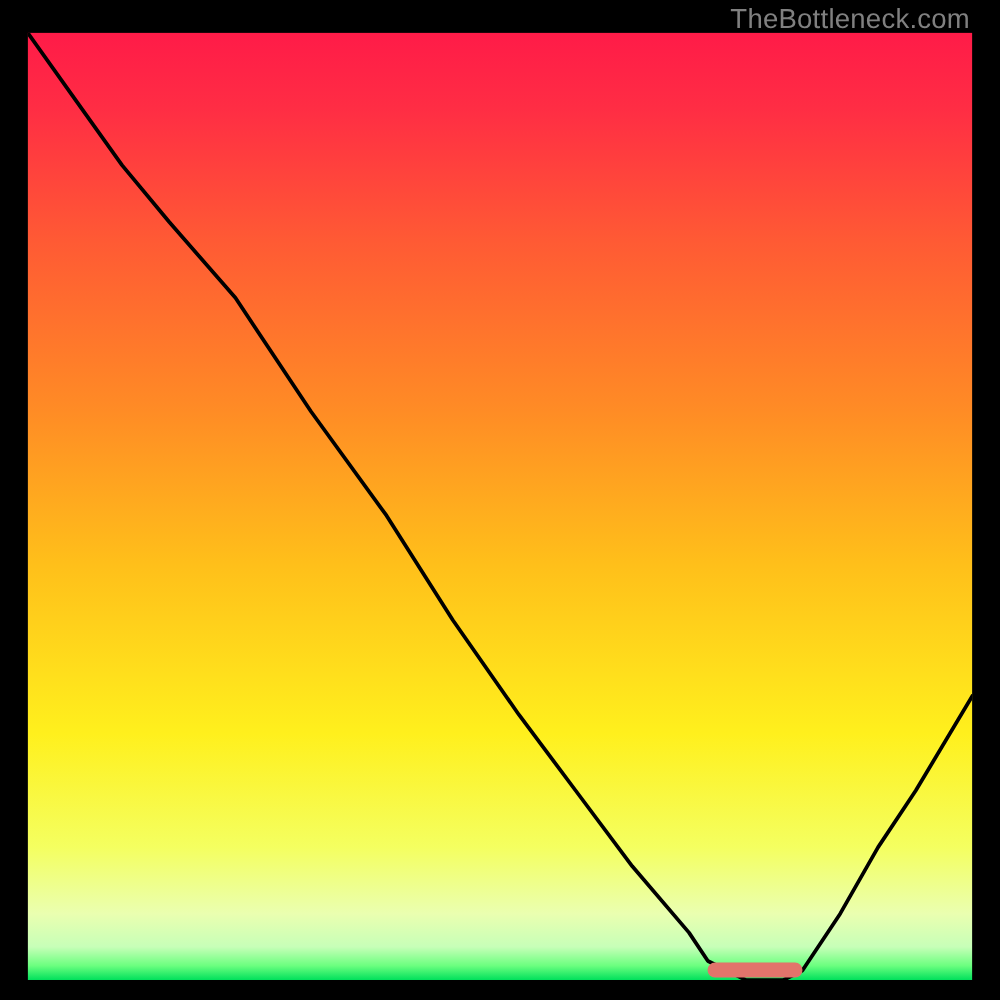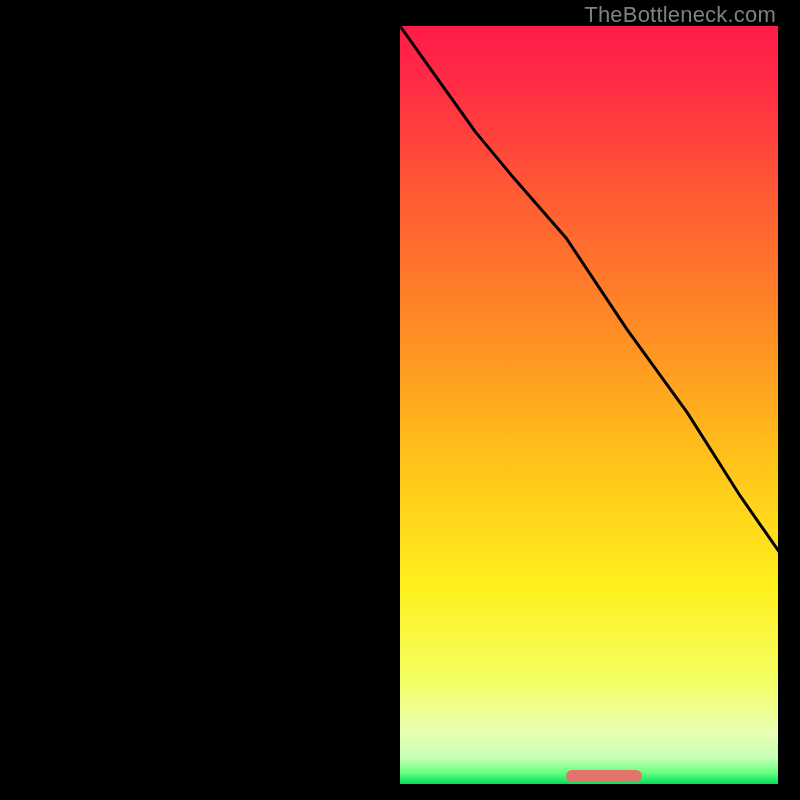--- a/index.html
+++ b/index.html
@@ -8,21 +8,20 @@
     width: 800px;
     height: 800px;
     background: #000000;
     overflow: hidden;
   }
   .canvas {
     position: relative;
     width: 800px;
     height: 800px;
     background: #000000;
-    text-align: center;
   }
   .chart-area {
     position: absolute;
     overflow: hidden;
   }
   .gradient-fill {
     position: absolute;
     width: 100%;
     height: 100%;
   }

